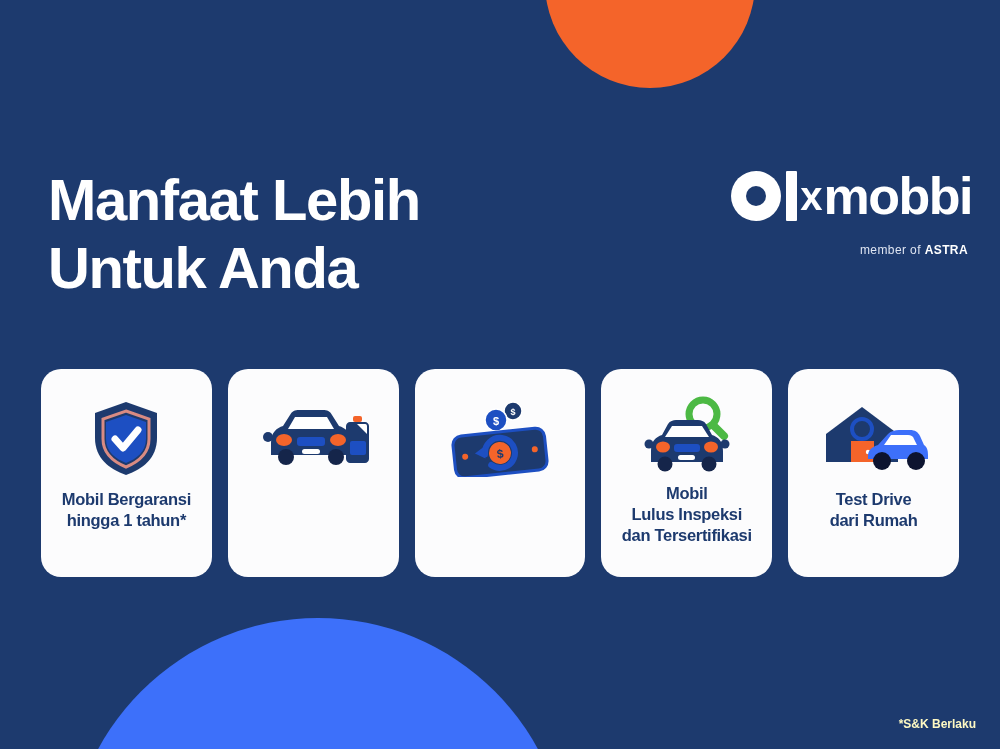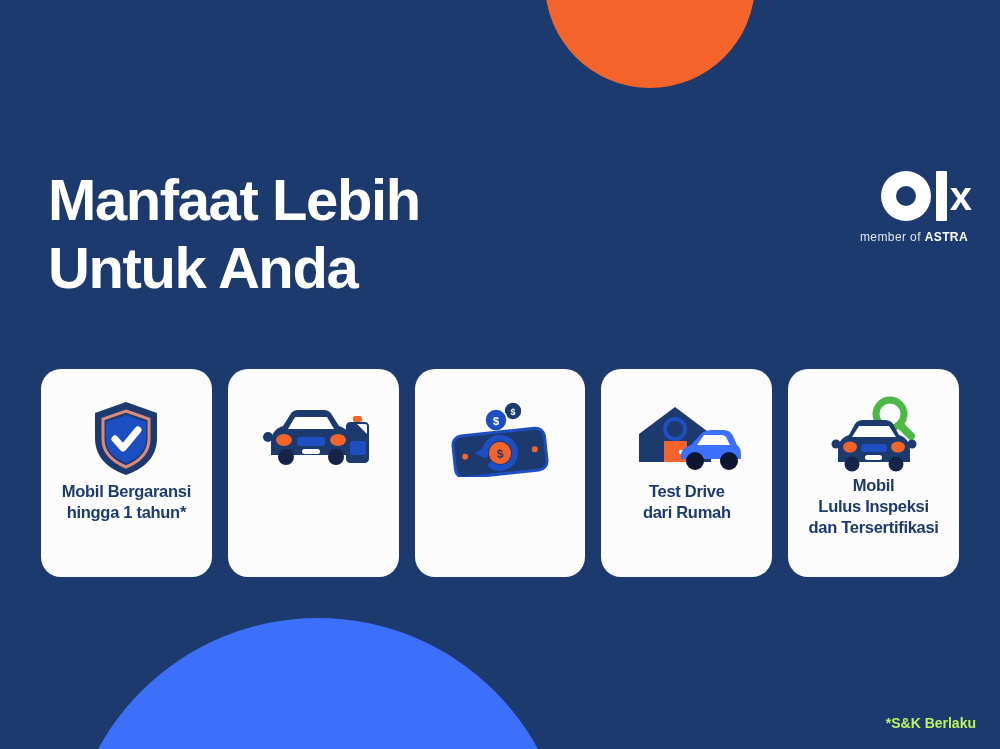--- a/index.html
+++ b/index.html
@@ -102,21 +102,21 @@
     font-size: 52px;
     font-weight: 700;
     line-height: 1;
     letter-spacing: -1.5px;
     margin-left: 1px;
   }
   .logo-sub {
     color: #dfe5f2;
     font-size: 12px;
     letter-spacing: 0.4px;
-    margin-top: 6px;
+    margin-top: 19px;
     padding-right: 4px;
   }
   .logo-sub b { font-weight: 700; color:#ffffff; }
 
   
   #cards {
     position: absolute;
     left: 41px;
     top: 369px;
     width: 918px;
@@ -135,57 +135,58 @@
     padding: 26px 8px 16px 8px;
     box-sizing: border-box;
   }
   .card-icon {
     height: 86px;
     display: flex;
     align-items: center;
     justify-content: center;
   }
   .card-label {
-    margin-top: 0;
+    margin-top: 8px;
     color: #1d3a6e;
     font-size: 16.5px;
     font-weight: 700;
     line-height: 1.28;
     text-align: center;
     letter-spacing: -0.3px;
     white-space: pre-line;
   }
   .card--tall .card-icon { height: 80px; }
 
   
   #footnote {
     position: absolute;
     right: 24px;
     bottom: 18px;
-    color: #bef264;
-    font-size: 14px;
+    color: #fef9c3;
+    font-size: 12px;
     font-weight: 700;
   }
 </style>
 </head>
 <body>
 
 <div id="stage">
 
   <div id="circle-orange"></div>
   <div id="circle-blue"></div>
 
   <div id="headline">Manfaat Lebih
 Untuk Anda</div>
 
   <div id="logo-block">
     <div class="logo-wordmark">
       <span class="logo-o"></span>
       <span class="logo-bar"></span>
       <span class="logo-x">x</span>
+      <span class="logo-mobbi">mobbi</span>
     </div>
     <div class="logo-sub"><span>member of </span><b>ASTRA</b></div>
   </div>
 
   <div id="cards">
 
     <div class="card">
       <div class="card-icon">
         <svg width="74" height="80" viewBox="0 0 74 80" aria-hidden="true">
           <path d="M37 4 L68 15 V40 C68 60 54 71 37 77 C20 71 6 60 6 40 V15 Z" fill="#1d3a6e"></path>
@@ -236,39 +237,20 @@
             <circle cx="90" cy="54" r="3" fill="#f4642a"></circle>
             <path d="M40 54 a15 15 0 1 1 5 11" fill="none" stroke="#1d4fc2" stroke-width="6" stroke-linecap="round"></path>
             <path d="M40 46 L40 58 L30 52 Z" fill="#1d4fc2"></path>
             <circle cx="55" cy="54" r="11" fill="#f4642a"></circle>
             <text x="55" y="59" font-family="Liberation Sans, sans-serif" font-size="12" fill="#1d3a6e" text-anchor="middle" font-weight="700">$</text>
           </g>
         </svg>
       </div>
     </div>
 
-    <div class="card">
-      <div class="card-icon">
-        <svg width="112" height="68" viewBox="0 0 112 68" aria-hidden="true">
-
-          <path d="M8 30 L44 3 L80 30 V58 H8 Z" fill="#1d3a6e"></path>
-          <circle cx="44" cy="25" r="10" fill="none" stroke="#1d4fc2" stroke-width="4"></circle>
-          <rect x="33" y="37" width="23" height="21" fill="#f4642a"></rect>
-          <circle cx="50" cy="48" r="2.2" fill="#ffffff"></circle>
-
-          <path d="M50 52 C50 46 54 43 60 41 L70 30 C73 27 77 26 81 26 H92 C97 26 100 28 102 32 L106 41 C109 43 110 46 110 51 V55 H50 Z" fill="#3d70fa"></path>
-          <path d="M73 31 H90 C93 31 95 32 96 35 L99 41 H66 Z" fill="#ffffff"></path>
-          <circle cx="64" cy="57" r="9" fill="#0d1430"></circle>
-          <circle cx="98" cy="57" r="9" fill="#0d1430"></circle>
-        </svg>
-      </div>
-      <div class="card-label">Test Drive
-dari Rumah</div>
-    </div>
-
     <div class="card card--tall">
       <div class="card-icon">
         <svg width="92" height="78" viewBox="0 0 92 78" aria-hidden="true">
 
           <circle cx="62" cy="18" r="14" fill="none" stroke="#4cb944" stroke-width="7"></circle>
           <line x1="72" y1="29" x2="83" y2="40" stroke="#4cb944" stroke-width="8" stroke-linecap="round"></line>
 
           <path d="M10 55 C10 45 15 41 21 39 L27 28 C29 25 32 24 35 24 H57 C60 24 63 25 65 28 L71 39 C77 41 82 45 82 55 V66 H10 Z" fill="#1d3a6e"></path>
           <path d="M31 30 H61 L68 41 H24 Z" fill="#ffffff"></path>
           <rect x="33" y="48" width="26" height="8" rx="3" fill="#1d4fc2"></rect>
@@ -279,17 +261,36 @@
           <circle cx="84" cy="48" r="4.5" fill="#1d3a6e"></circle>
           <circle cx="24" cy="68" r="7.5" fill="#15254a"></circle>
           <circle cx="68" cy="68" r="7.5" fill="#15254a"></circle>
         </svg>
       </div>
       <div class="card-label">Mobil
 Lulus Inspeksi
 dan Tersertifikasi</div>
     </div>
 
+    <div class="card">
+      <div class="card-icon">
+        <svg width="112" height="68" viewBox="0 0 112 68" aria-hidden="true">
+
+          <path d="M8 30 L44 3 L80 30 V58 H8 Z" fill="#1d3a6e"></path>
+          <circle cx="44" cy="25" r="10" fill="none" stroke="#1d4fc2" stroke-width="4"></circle>
+          <rect x="33" y="37" width="23" height="21" fill="#f4642a"></rect>
+          <circle cx="50" cy="48" r="2.2" fill="#ffffff"></circle>
+
+          <path d="M50 52 C50 46 54 43 60 41 L70 30 C73 27 77 26 81 26 H92 C97 26 100 28 102 32 L106 41 C109 43 110 46 110 51 V55 H50 Z" fill="#3d70fa"></path>
+          <path d="M73 31 H90 C93 31 95 32 96 35 L99 41 H66 Z" fill="#ffffff"></path>
+          <circle cx="64" cy="57" r="9" fill="#0d1430"></circle>
+          <circle cx="98" cy="57" r="9" fill="#0d1430"></circle>
+        </svg>
+      </div>
+      <div class="card-label">Test Drive
+dari Rumah</div>
+    </div>
+
   </div>
 
   <div id="footnote">*S&amp;K Berlaku</div>
 
 </div>
 
 </body></html>

